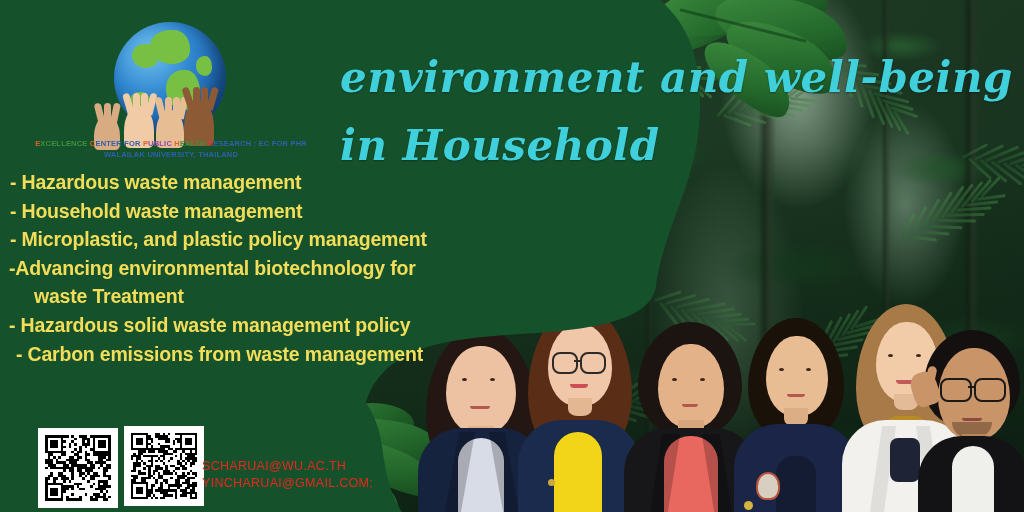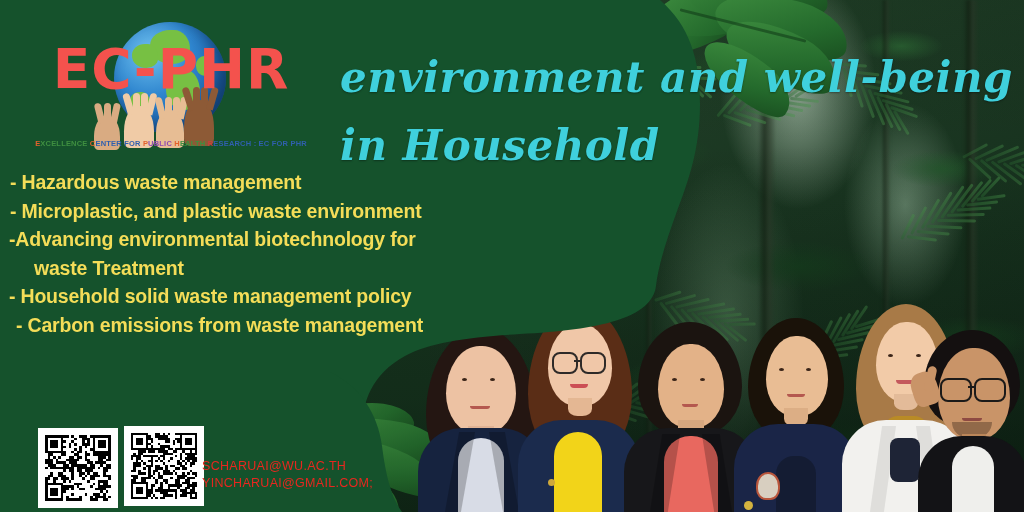--- a/index.html
+++ b/index.html
@@ -426,36 +426,37 @@
       <div class="fing" style="left:1px;height:24px;transform:rotate(-18deg);"></div>
       <div class="fing" style="left:9px;height:28px;"></div>
       <div class="fing" style="left:17px;height:27px;"></div>
       <div class="fing" style="left:25px;height:23px;transform:rotate(16deg);"></div>
     </div>
     <div class="hand" style="left:68px;top:102px;width:26px;height:34px;background:#d9ab82;">
       <div class="fing" style="left:2px;height:20px;transform:rotate(-14deg);"></div>
       <div class="fing" style="left:10px;height:22px;"></div>
       <div class="fing" style="left:18px;height:20px;transform:rotate(12deg);"></div>
     </div>
-    <div class="ecphr">EC-PHR</div>
     <div class="logosub">
       <div id="logo-sub1"><span class="o">E</span><span class="g">XCELLENCE </span><span class="o">C</span><span class="b">ENTER FOR </span><span class="o">P</span><span class="p">UBLIC </span><span class="o">H</span><span class="g">EALTH </span><span class="r">R</span><span class="b">ESEARCH  : EC FOR PHR</span></div>
+      <div class="b">WALAILAK UNIVERSITY, THAILAND</div>
     </div>
   </div>
 
   <div class="headline">
     <span class="hl2">environment and well-being in Household</span>
   </div>
 
   <ul class="topics" id="topic-list">
       <li class="i2">- Hazardous waste management</li>
-      <li class="i4">- Microplastic, and plastic waste environment</li>
+      <li class="i3">- Household waste management</li>
+      <li class="i4">- Microplastic, and plastic policy management</li>
       <li class="i5">-Advancing environmental biotechnology for</li>
       <li class="i6">waste Treatment</li>
-      <li class="i8">- Household solid waste management policy</li>
+      <li class="i8">- Hazardous solid waste management policy</li>
       <li class="i9">- Carbon emissions from waste management</li>
     </ul>
 
   <div class="qr qr1">
     <div class="qrgrid" id="qr-a" style="grid-template-columns: repeat(25, 1fr); grid-template-rows: repeat(25, 1fr);">
         <i style="background: rgb(0, 0, 0); display: block;"></i>
         <i style="background: rgb(0, 0, 0); display: block;"></i>
         <i style="background: rgb(0, 0, 0); display: block;"></i>
         <i style="background: rgb(0, 0, 0); display: block;"></i>
         <i style="background: rgb(0, 0, 0); display: block;"></i>

